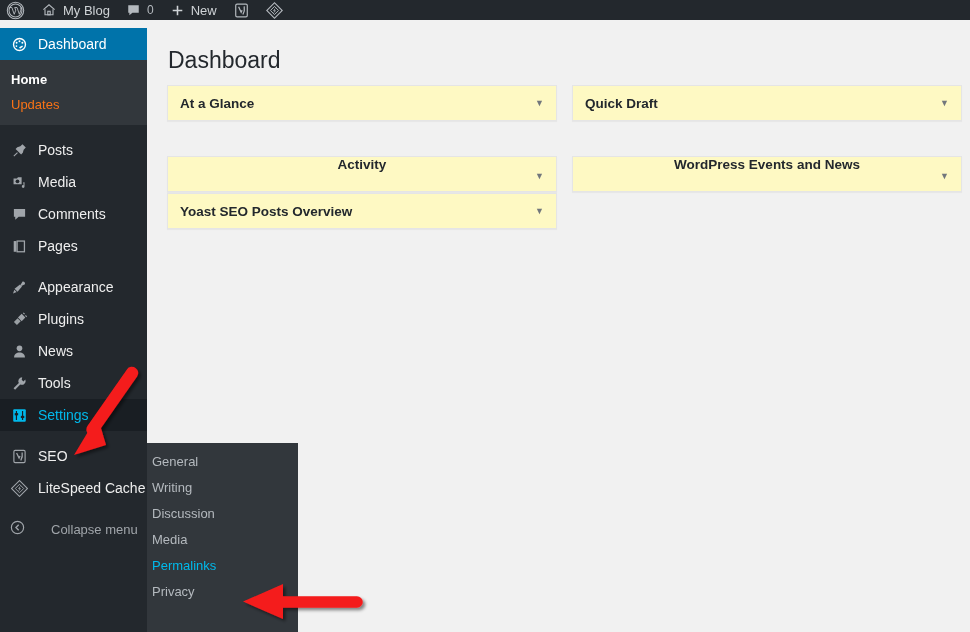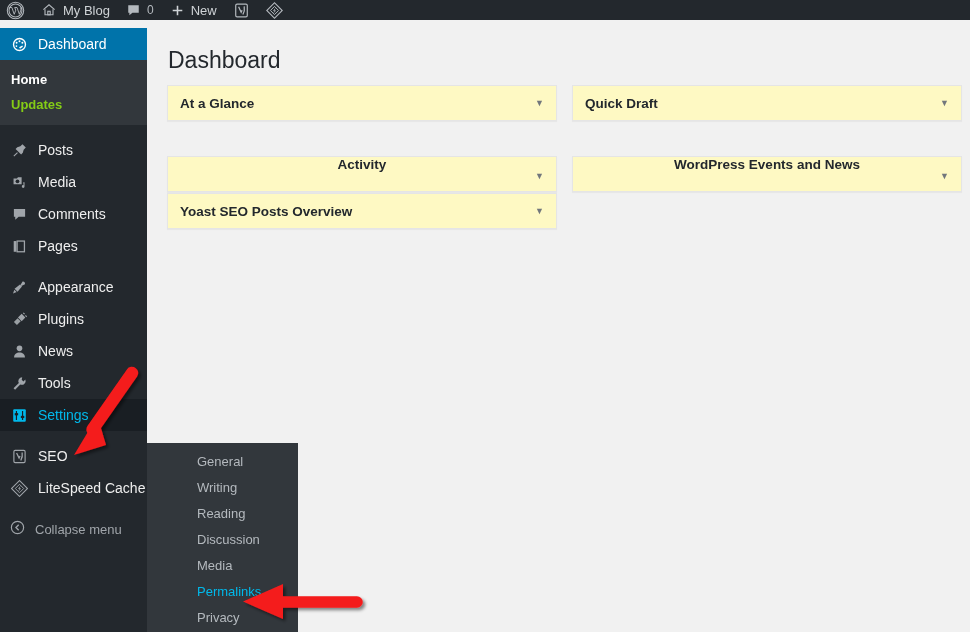--- a/index.html
+++ b/index.html
@@ -64,43 +64,43 @@
   }
   .menu-item.open .mi-ico { color: #00b9eb; }
   .menu-item.open::after {
     content: ""; position: absolute; right: -8px; top: 6px;
     border-style: solid; border-width: 10px 0 10px 8px;
     border-color: transparent transparent transparent #191e23;
   }
   .submenu-inline { background: #32373c; padding: 7px 0 8px 0; }
   .submenu-inline a {
     display: block; padding: 5px 0 5px 11px;
-    font-size: 13px; color: #84cc16; font-weight: bold;
+    font-size: 13px; color: #f97316;
   }
   .submenu-inline a.cur { color: #fff; font-weight: bold; }
   .menu-sep { height: 9px; }
 
   .collapse-row { display: flex; align-items: center; height: 32px;
-    padding-left: 9px; gap: 9px; color: #a0a5aa; font-size: 13px; }
+    padding-left: 9px; gap: 25px; color: #a0a5aa; font-size: 13px; }
   .collapse-row .mi-ico { color: #a0a5aa; }
 
   
   .flyout {
     position: absolute;
     left: 147px; top: 443px;
     width: 151px; height: 189px;
     background: #32373c;
     padding-top: 6px;
     z-index: 40;
   }
   .flyout a {
     display: block;
     height: 26px; line-height: 26px;
     padding-left: 5px;
-    font-size: 13px; color: #b4b9be; margin-left: 45px;
+    font-size: 13px; color: #b4b9be;
   }
   .flyout a.cur { color: #00b9eb; }
 
   
   .content {
     position: absolute; top: 28px; left: 147px;
     width: 823px; height: 604px;
     background: #f1f1f1;
   }
   .page-title {
@@ -381,21 +381,20 @@
 
     <div class="panel p-right p-r2">
       <span class="ptitle">WordPress Events and News</span>
       <span class="caret">▼</span>
     </div>
   </div>
 
   <div class="flyout">
     <a>General</a>
     <a>Writing</a>
-    <a>Reading</a>
     <a>Discussion</a>
     <a>Media</a>
     <a class="cur">Permalinks</a>
     <a>Privacy</a>
   </div>
 
   <svg class="arrows" width="970" height="632" viewBox="0 0 970 632">
     <defs>
       <filter id="ashadow" x="-40%" y="-40%" width="190%" height="190%">
         <feDropShadow dx="2.5" dy="2.5" stdDeviation="1.6" flood-color="#000" flood-opacity="0.45"></feDropShadow>

